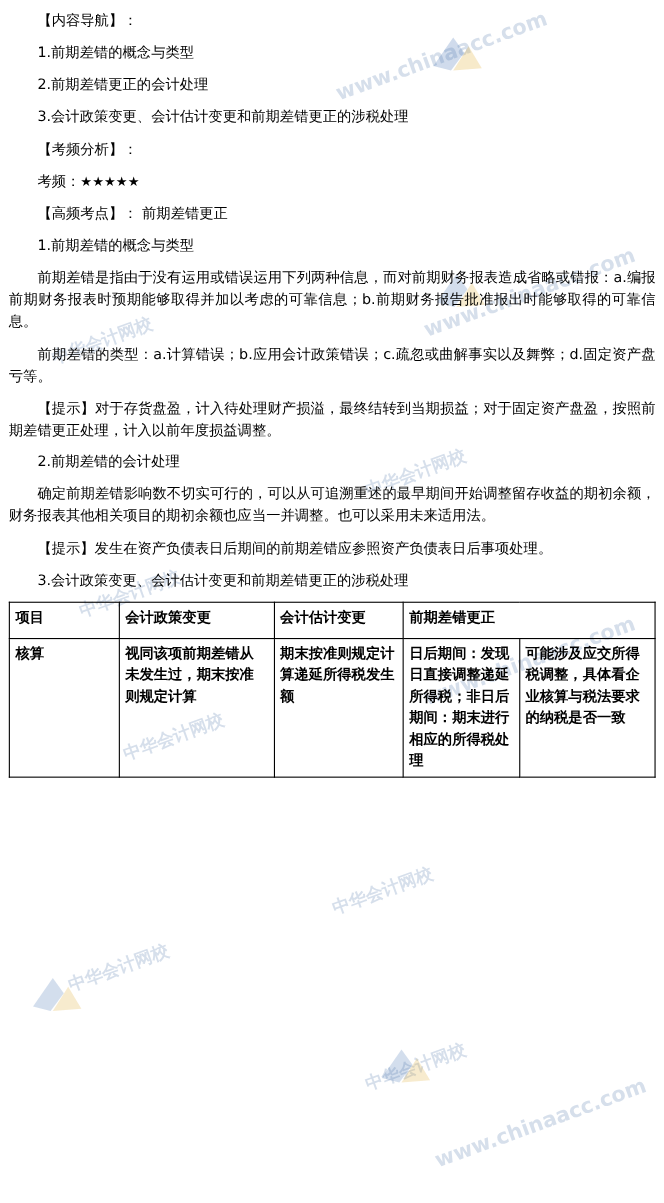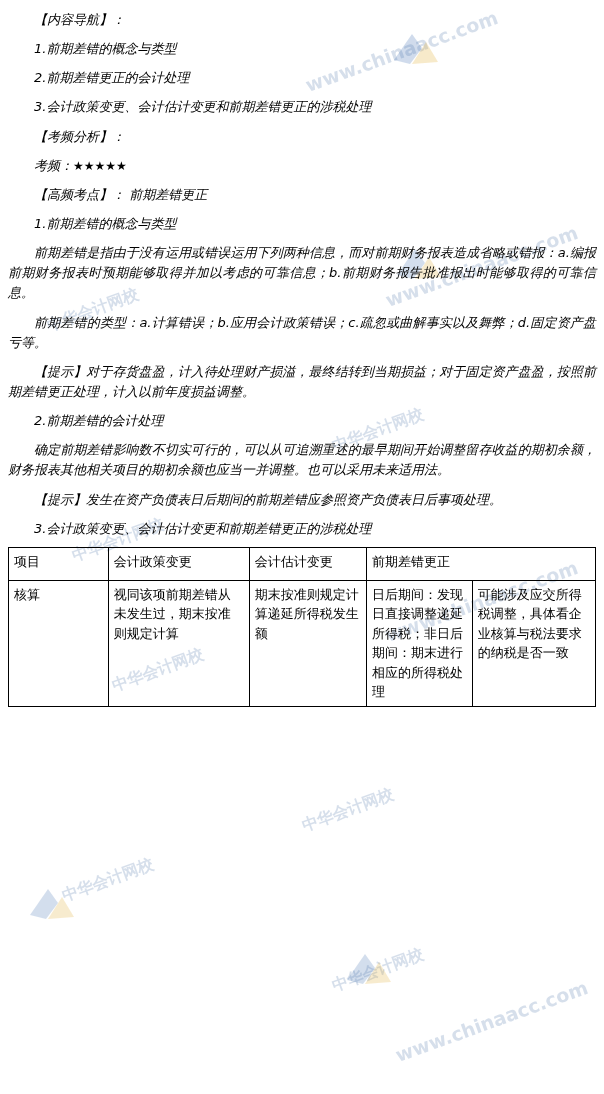--- a/index.html
+++ b/index.html
@@ -20,21 +20,20 @@
     width: 604px;
     padding: 10px 8px 4px 8px;
     box-sizing: border-box;
     z-index: 2;
   }
   p {
     margin: 0 0 9px 0;
     font-size: 13px;
     line-height: 1.55;
     text-align: justify;
-    font-style: italic;
   }
   .indent1 { text-indent: 26px; }
   .indent2 { text-indent: 26px; }
   .nav-head { text-indent: 26px; }
   .tight { margin-bottom: 8px; }
   .stars {
     letter-spacing: 0px;
     font-size: 12px;
   }
   table.cmp {
@@ -42,21 +41,21 @@
     width: 100%;
     margin-top: 6px;
     font-size: 13px;
     table-layout: fixed;
   }
   table.cmp td, table.cmp th {
     border: 1px solid #000000;
     padding: 4px 5px;
     vertical-align: top;
     text-align: left;
-    font-weight: normal;
+    font-weight: bold;
     line-height: 1.5;
   }
   table.cmp tr.head td {
     height: 24px;
   }
   .col0 { width: 17%; }
   .col1 { width: 24%; }
   .col2 { width: 20%; }
   .col3 { width: 18%; }
   .col4 { width: 21%; }

